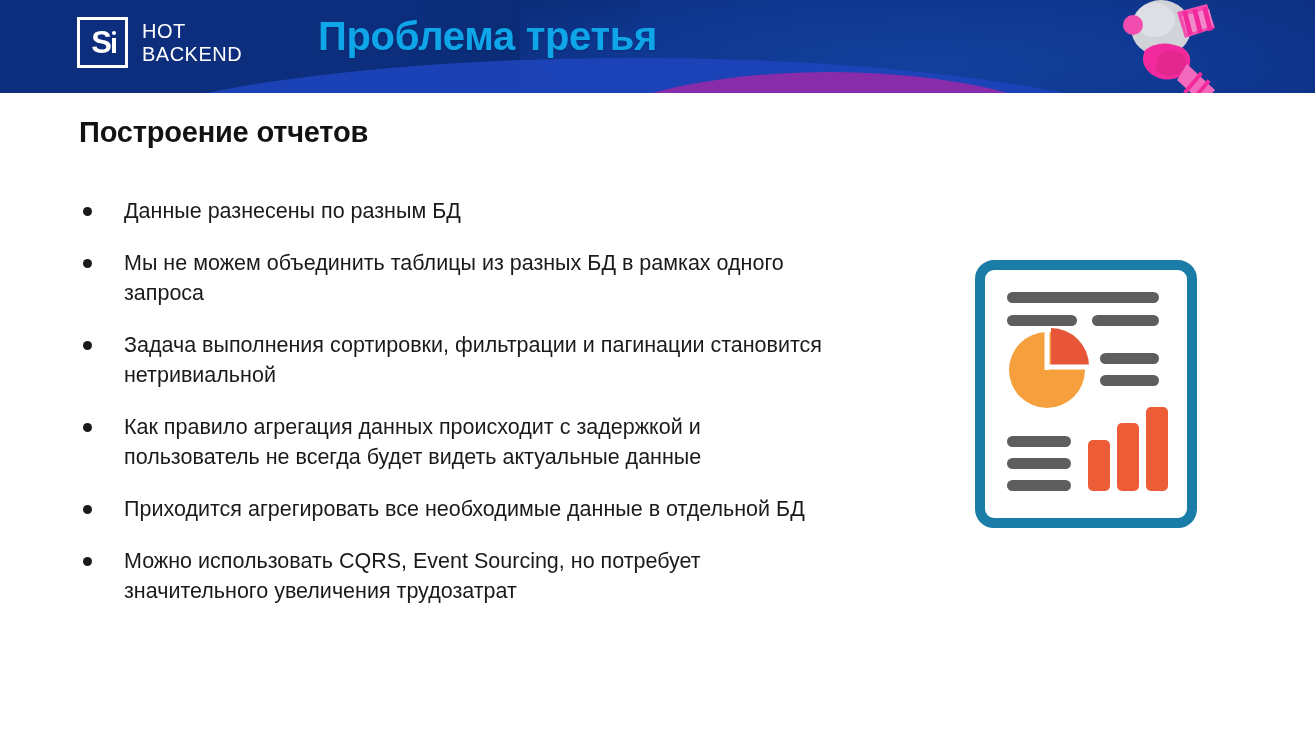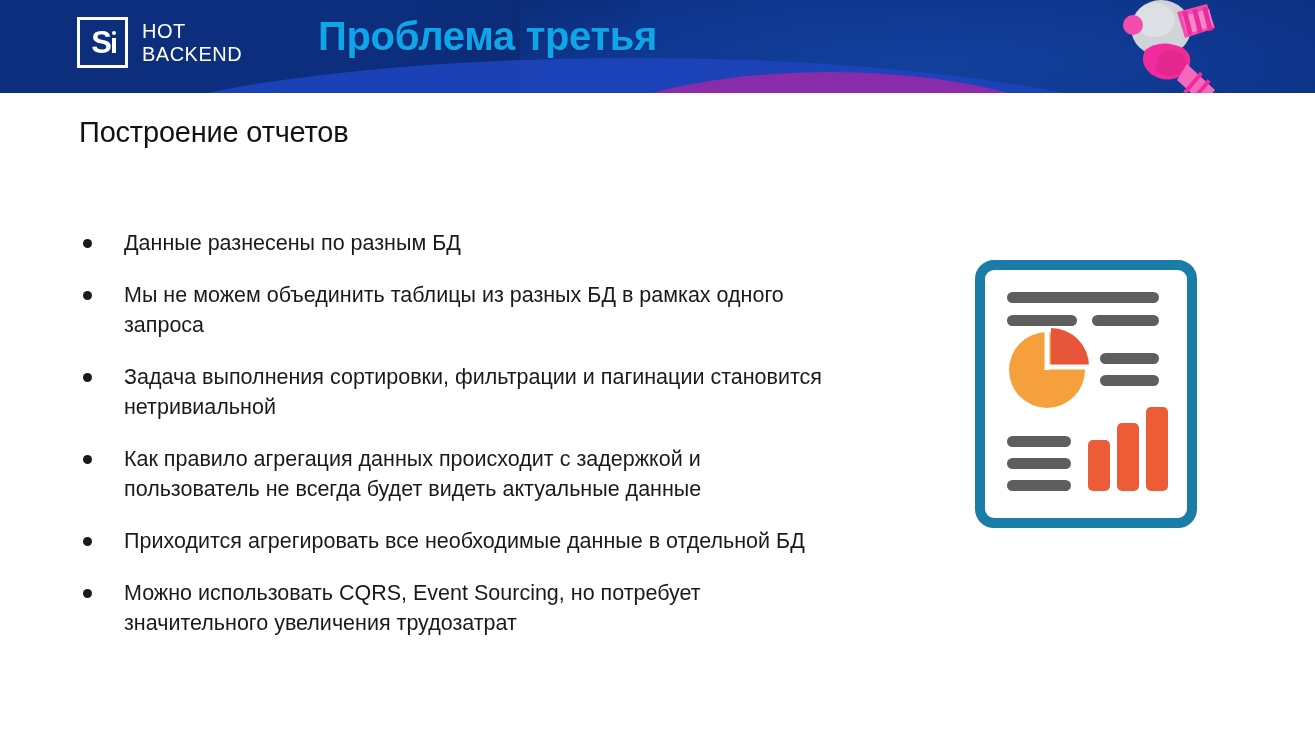--- a/index.html
+++ b/index.html
@@ -120,31 +120,30 @@
     letter-spacing: -0.3px;
     z-index: 6;
     text-shadow: 0 1px 2px rgba(0,0,0,.18);
   }
 
   
   .subtitle {
     position: absolute;
     left: 79px; top: 116px;
     font-size: 29px;
-    font-weight: normal;
+    font-weight: bold;
     color: #121212;
     letter-spacing: -0.2px;
   }
 
   .bullets {
     position: absolute;
     left: 79px; top: 196px;
     width: 790px;
     list-style: none;
-    margin-top: 32px;
   }
   .bullet {
     position: relative;
     padding-left: 45px;
     margin-bottom: 22px;
     font-size: 21.5px;
     line-height: 30px;
     color: #1a1a1a;
     max-width: 760px;
   }

